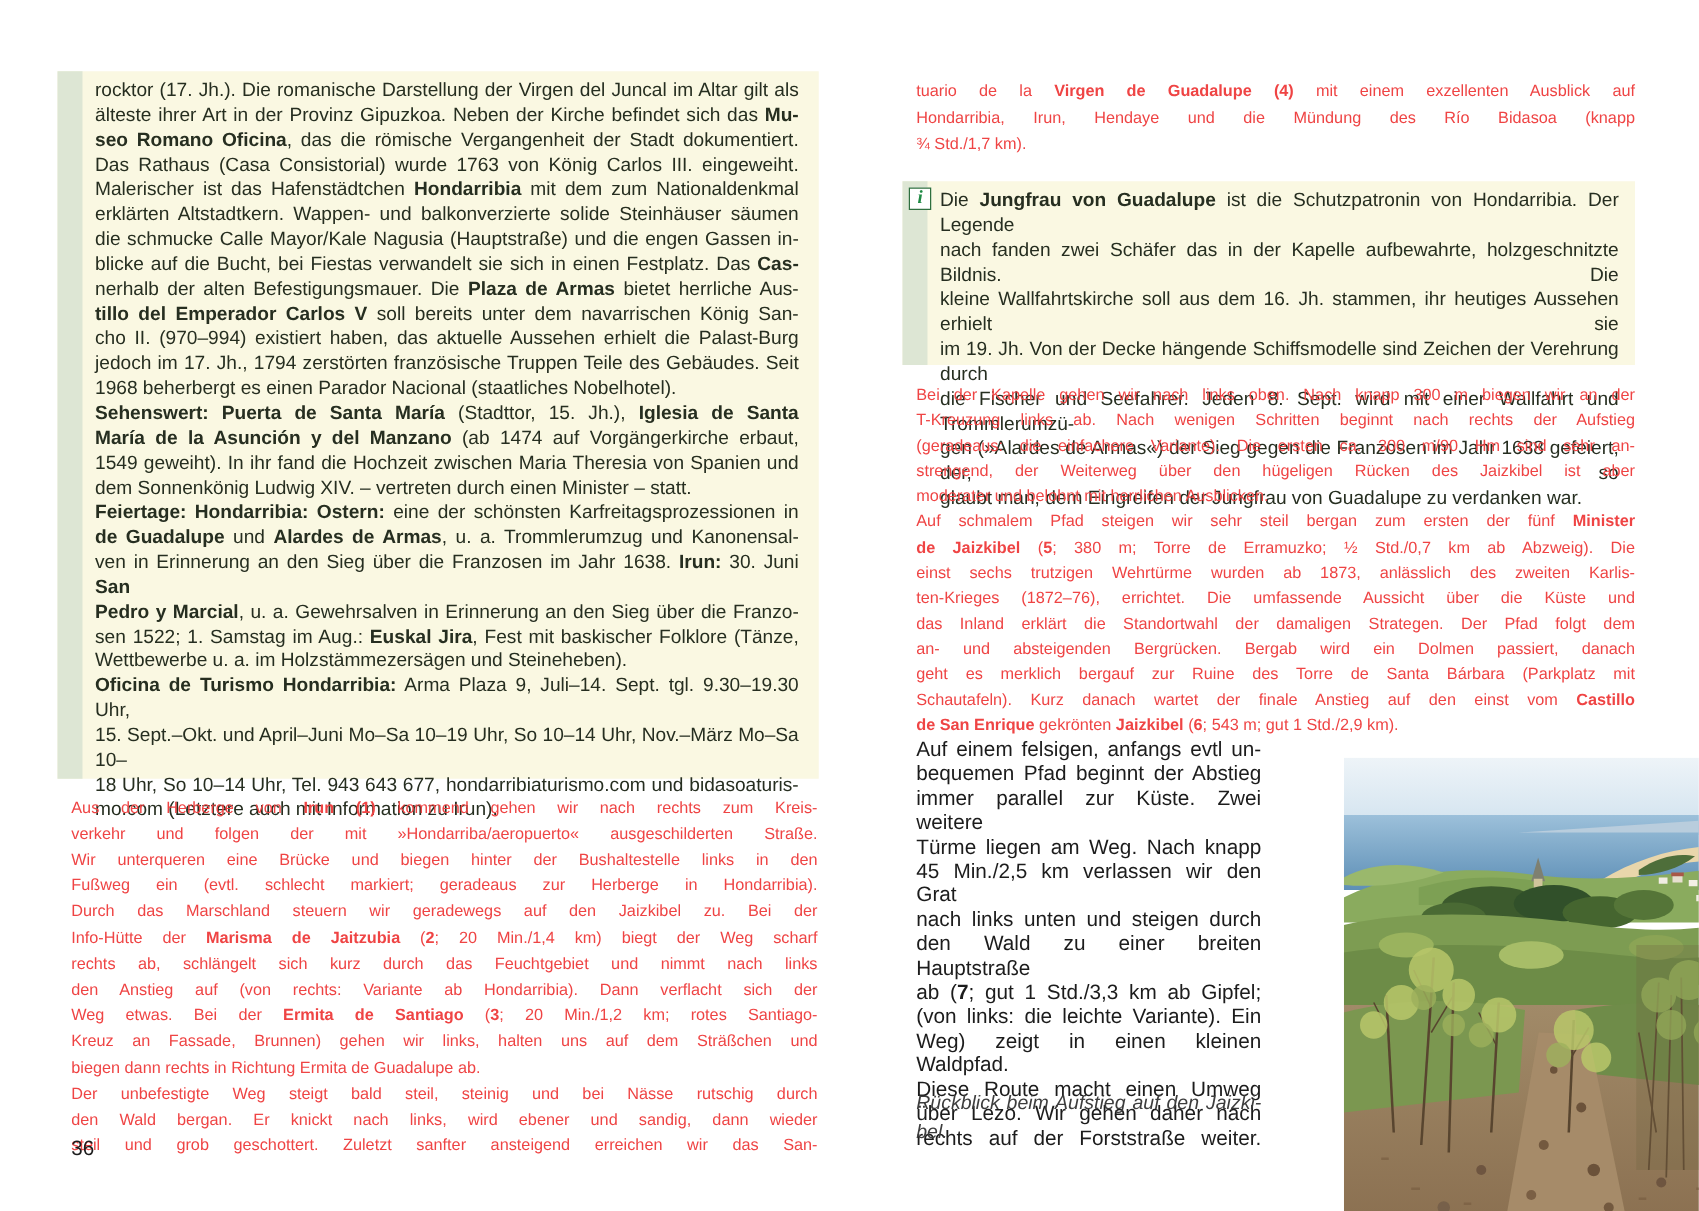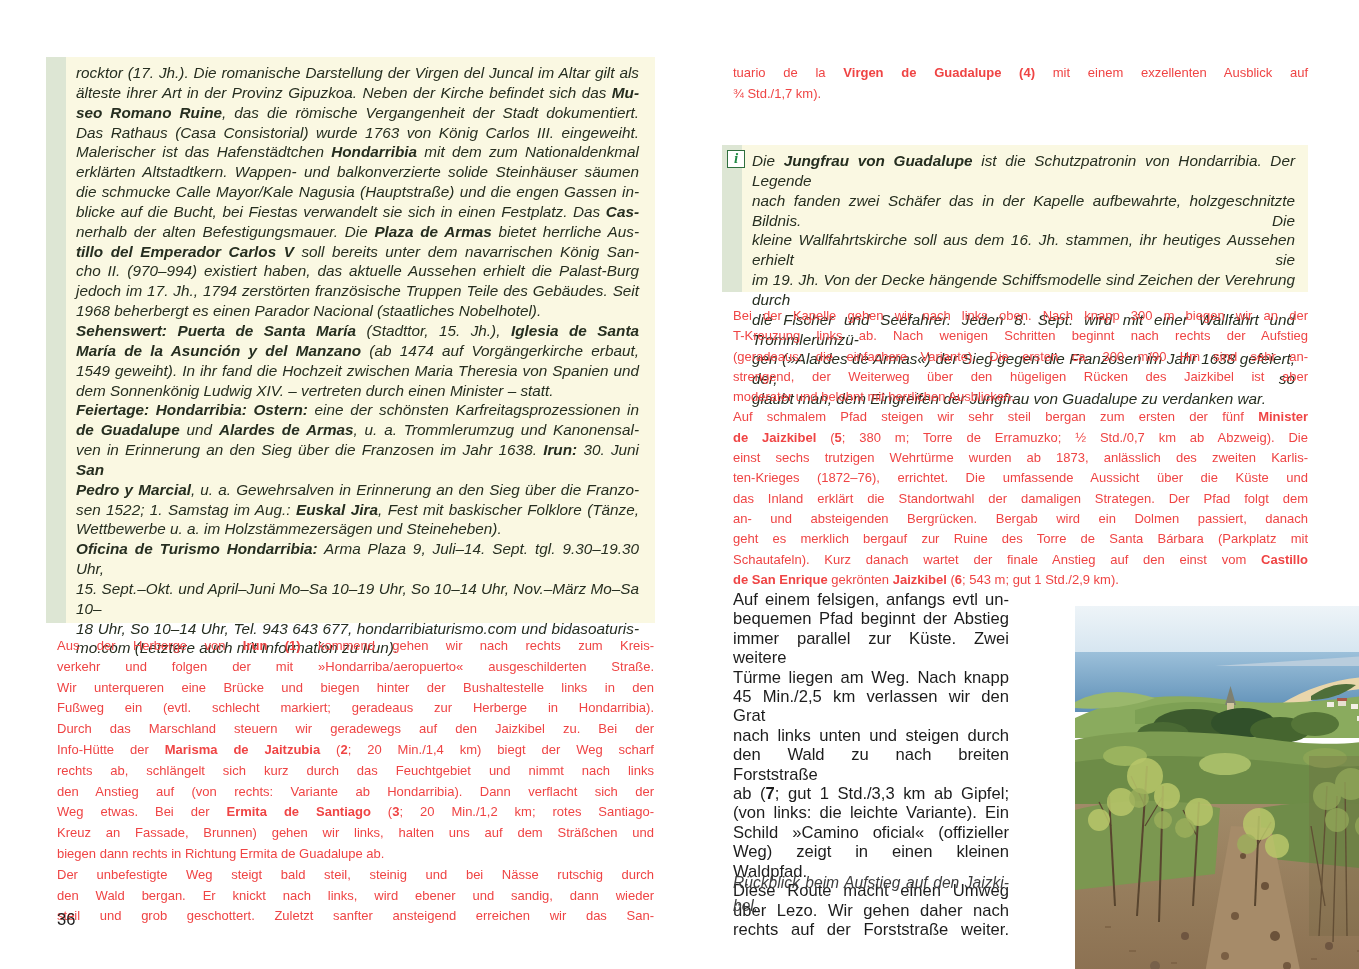--- a/index.html
+++ b/index.html
@@ -7,21 +7,21 @@
     width:1359px;height:969px;position:relative;background:#ffffff;
     font-family:"Liberation Sans", sans-serif;color:#1e1e1e;overflow:hidden;
   }
   .abs{position:absolute;}
   
   .line{text-align:justify;text-align-last:justify;white-space:normal;}
   .line.end{text-align-last:left;}
   
   .ybox{background:#faf8e2;}
   .ybar{position:absolute;left:0;top:0;bottom:0;width:20px;background:#dde6d4;}
-  .ybox-text{position:absolute;font-style:italic;color:#262e20;
+  .ybox-text{position:absolute;color:#262e20;
     font-size:15.3px;line-height:19.85px;}
   .ybox-text b{font-weight:bold;}
   
   .body-text{font-size:13px;line-height:20.8px;color:#ef4444;}
   .body-text b{font-weight:bold;}
   .narrow-text{font-size:16.6px;line-height:19.4px;color:#1c1c1c;}
   .narrow-text b{font-weight:bold;}
   .caption{font-style:italic;font-size:15.6px;line-height:22.5px;color:#3d3d3d;}
   .page-number{font-size:16.5px;color:#1c1c1c;}
   
@@ -35,21 +35,21 @@
 </head>
 <body>
 
 <div>
 
   <aside class="abs ybox" style="left:46px;top:57px;width:609px;height:566px;">
     <div class="ybar"></div>
     <div class="ybox-text" style="left:30px;right:16px;top:6px;">
         <div class="line">rocktor (17. Jh.). Die romanische Darstellung der Virgen del Juncal im Altar gilt als</div>
         <div class="line">älteste ihrer Art in der Provinz Gipuzkoa. Neben der Kirche befindet sich das <b>Mu-</b></div>
-        <div class="line"><b>seo Romano Ruine</b>, das die römische Vergangenheit der Stadt dokumentiert.</div>
+        <div class="line"><b>seo Romano Oficina</b>, das die römische Vergangenheit der Stadt dokumentiert.</div>
         <div class="line">Das Rathaus (Casa Consistorial) wurde 1763 von König Carlos III. eingeweiht.</div>
         <div class="line">Malerischer ist das Hafenstädtchen <b>Hondarribia</b> mit dem zum Nationaldenkmal</div>
         <div class="line">erklärten Altstadtkern. Wappen- und balkonverzierte solide Steinhäuser säumen</div>
         <div class="line">die schmucke Calle Mayor/Kale Nagusia (Hauptstraße) und die engen Gassen in-</div>
         <div class="line">blicke auf die Bucht, bei Fiestas verwandelt sie sich in einen Festplatz. Das <b>Cas-</b></div>
         <div class="line">nerhalb der alten Befestigungsmauer. Die <b>Plaza de Armas</b> bietet herrliche Aus-</div>
         <div class="line"><b>tillo del Emperador Carlos V</b> soll bereits unter dem navarrischen König San-</div>
         <div class="line">cho II. (970–994) existiert haben, das aktuelle Aussehen erhielt die Palast-Burg</div>
         <div class="line">jedoch im 17. Jh., 1794 zerstörten französische Truppen Teile des Gebäudes. Seit</div>
         <div class="line end">1968 beherbergt es einen Parador Nacional (staatliches Nobelhotel).</div>
@@ -84,20 +84,21 @@
       <div class="line end">biegen dann rechts in Richtung Ermita de Guadalupe ab.</div>
       <div class="line">Der unbefestigte Weg steigt bald steil, steinig und bei Nässe rutschig durch</div>
       <div class="line">den Wald bergan. Er knickt nach links, wird ebener und sandig, dann wieder</div>
       <div class="line">steil und grob geschottert. Zuletzt sanfter ansteigend erreichen wir das San-</div>
     </div>
 
   <div class="abs page-number" style="left:57px;top:910px;">36</div>
 
   <div class="abs body-text" style="left:733px;top:63px;width:575px;">
       <div class="line">tuario de la <b>Virgen de Guadalupe (4)</b> mit einem exzellenten Ausblick auf</div>
+      <div class="line">Hondarribia, Irun, Hendaye und die Mündung des Río Bidasoa (knapp</div>
       <div class="line end">¾ Std./1,7 km).</div>
     </div>
 
   <aside class="abs ybox" style="left:722px;top:145px;width:586px;height:147px;">
     <div class="ybar"></div>
     <div class="iicon">
       <span>i</span>
     </div>
     <div class="ybox-text" style="left:30px;right:13px;top:6px;">
         <div class="line">Die <b>Jungfrau von Guadalupe</b> ist die Schutzpatronin von Hondarribia. Der Legende</div>
@@ -127,24 +128,23 @@
       <div class="line end"><b>de San Enrique</b> gekrönten <b>Jaizkibel</b> (<b>6</b>; 543 m; gut 1 Std./2,9 km).</div>
     </div>
 
   <div class="abs narrow-text" style="left:733px;top:590px;width:276px;">
       <div class="line">Auf einem felsigen, anfangs evtl un-</div>
       <div class="line">bequemen Pfad beginnt der Abstieg</div>
       <div class="line">immer parallel zur Küste. Zwei weitere</div>
       <div class="line">Türme liegen am Weg. Nach knapp</div>
       <div class="line">45 Min./2,5 km verlassen wir den Grat</div>
       <div class="line">nach links unten und steigen durch</div>
-      <div class="line">den Wald zu nach breiten Forststraße</div>
+      <div class="line">den Wald zu einer breiten Hauptstraße</div>
       <div class="line">ab (<b>7</b>; gut 1 Std./3,3 km ab Gipfel;</div>
       <div class="line">(von links: die leichte Variante). Ein</div>
-      <div class="line">Schild »Camino oficial« (offizieller</div>
       <div class="line">Weg) zeigt in einen kleinen Waldpfad.</div>
       <div class="line">Diese Route macht einen Umweg</div>
       <div class="line">über Lezo. Wir gehen daher nach</div>
       <div class="line">rechts auf der Forststraße weiter.</div>
     </div>
 
   <div class="abs caption" style="left:733px;top:872px;width:276px;">
       <div class="line">Rückblick beim Aufstieg auf den Jaizki-</div>
       <div class="line end">bel.</div>
     </div>

